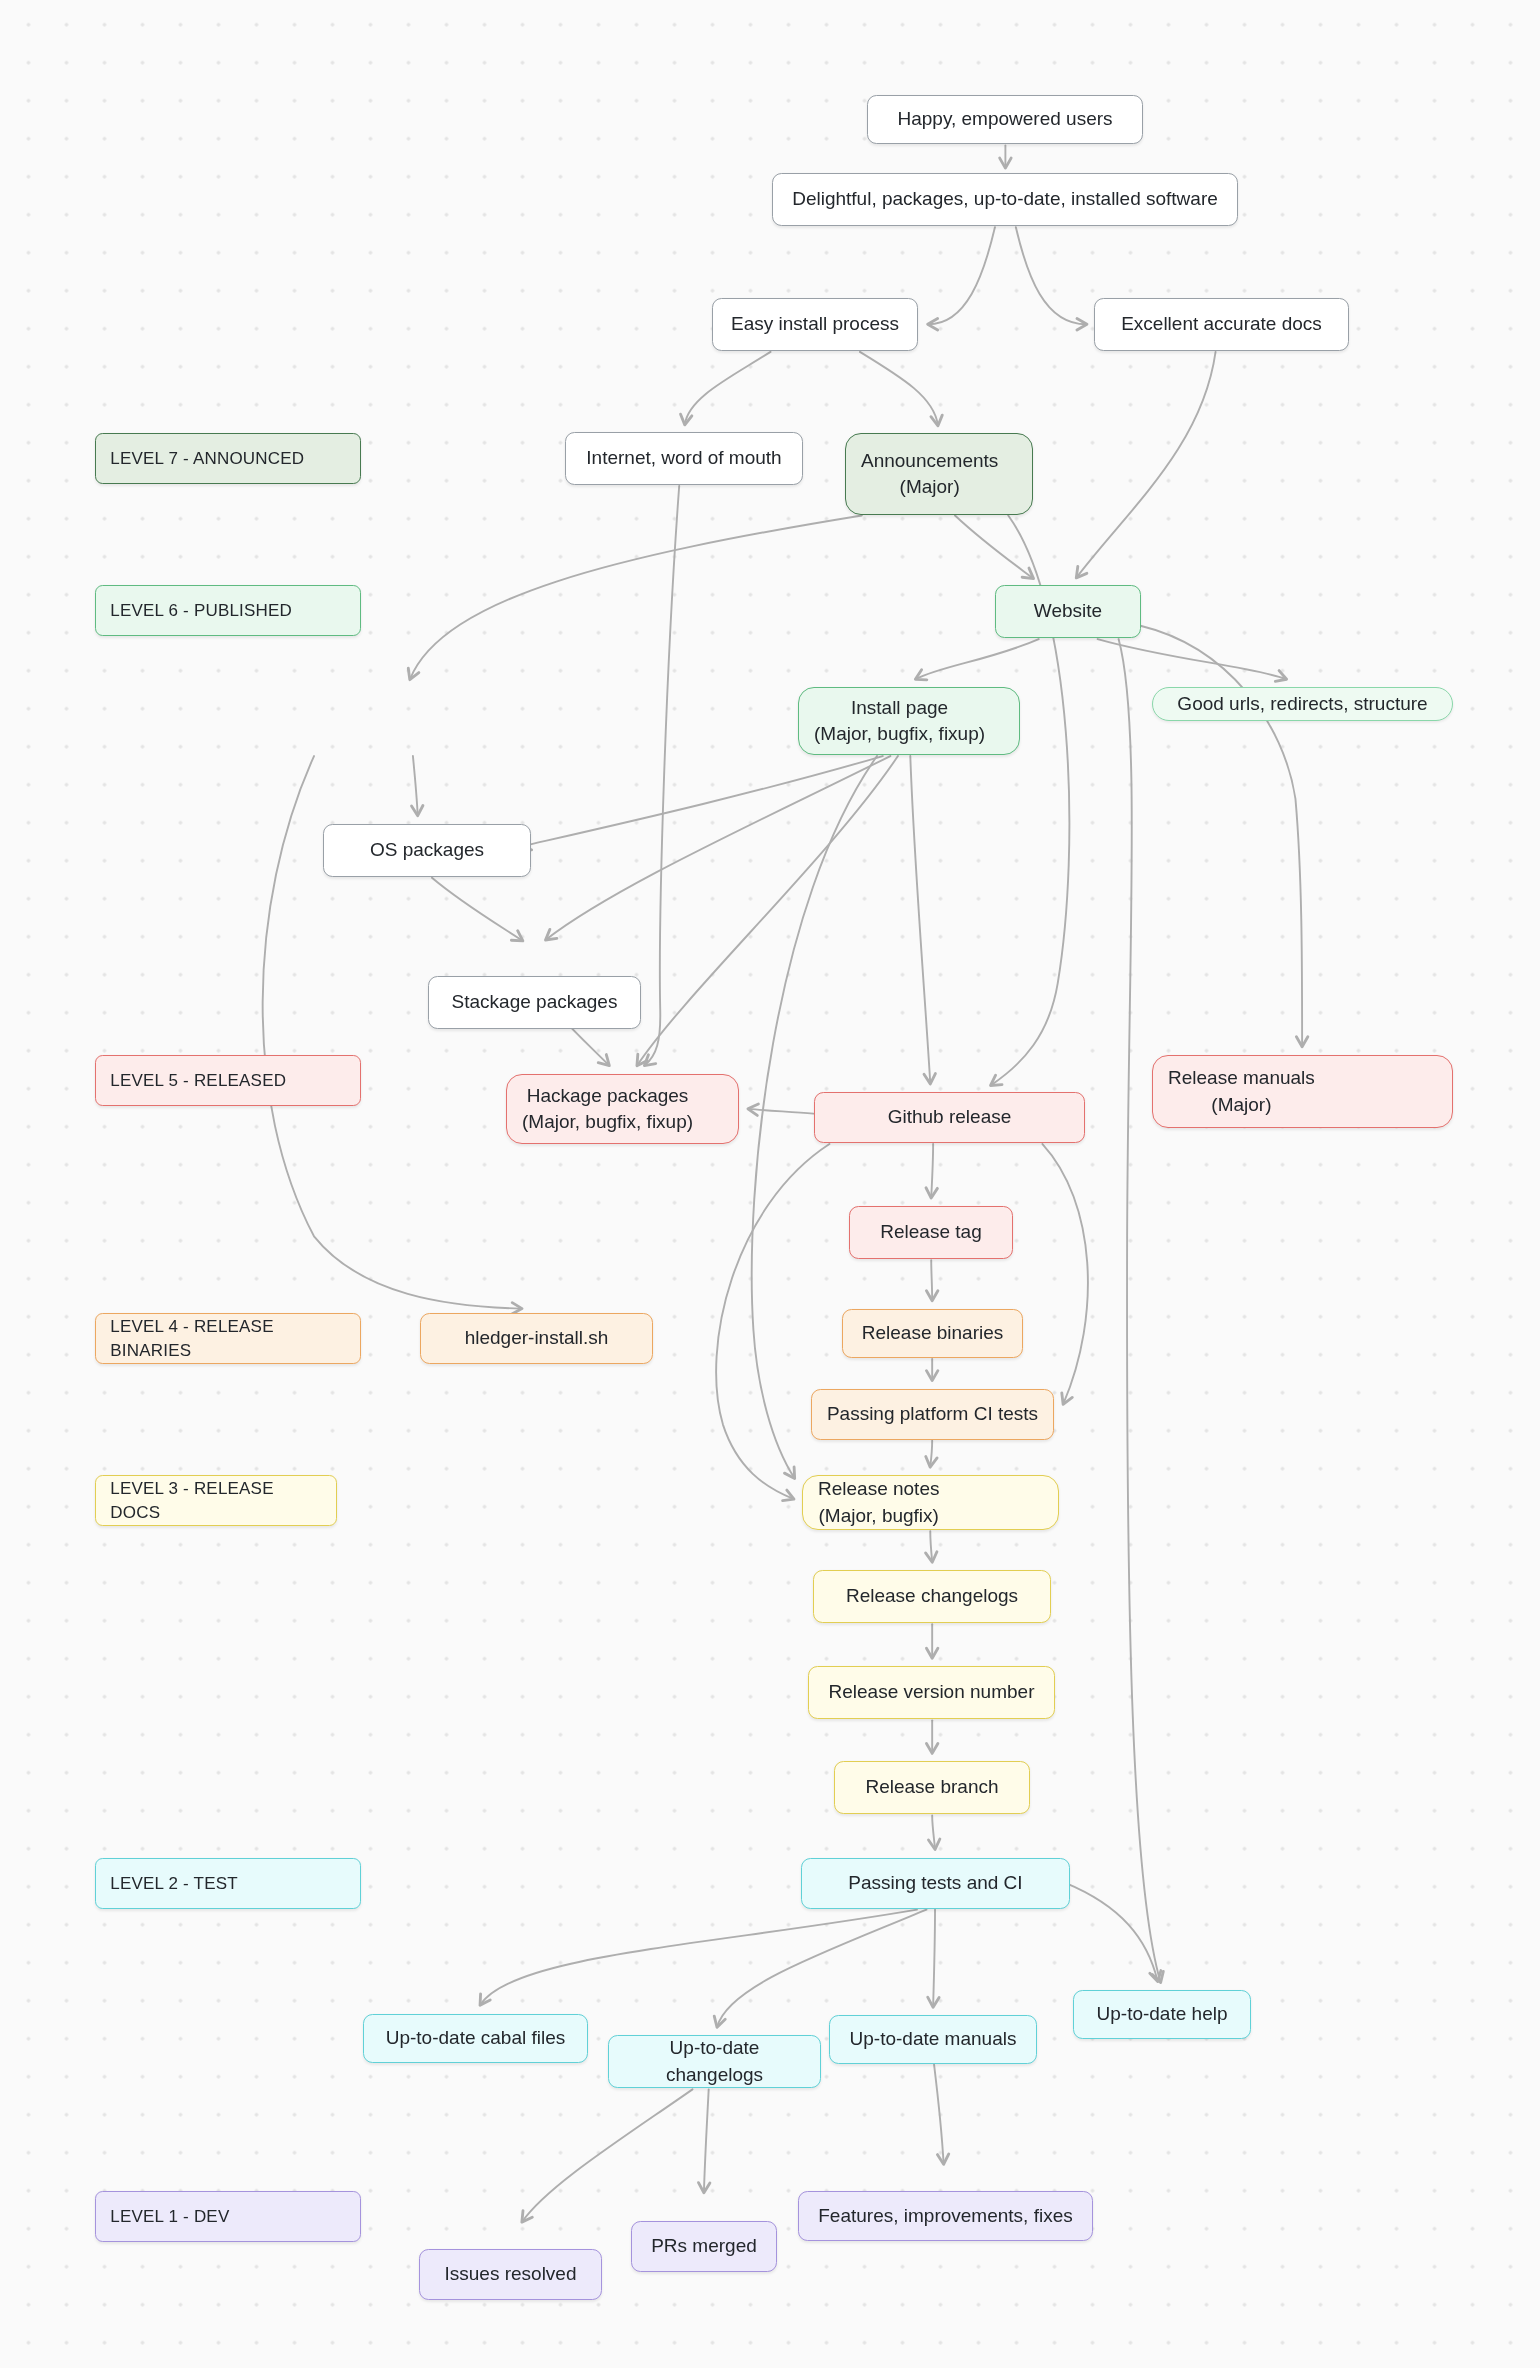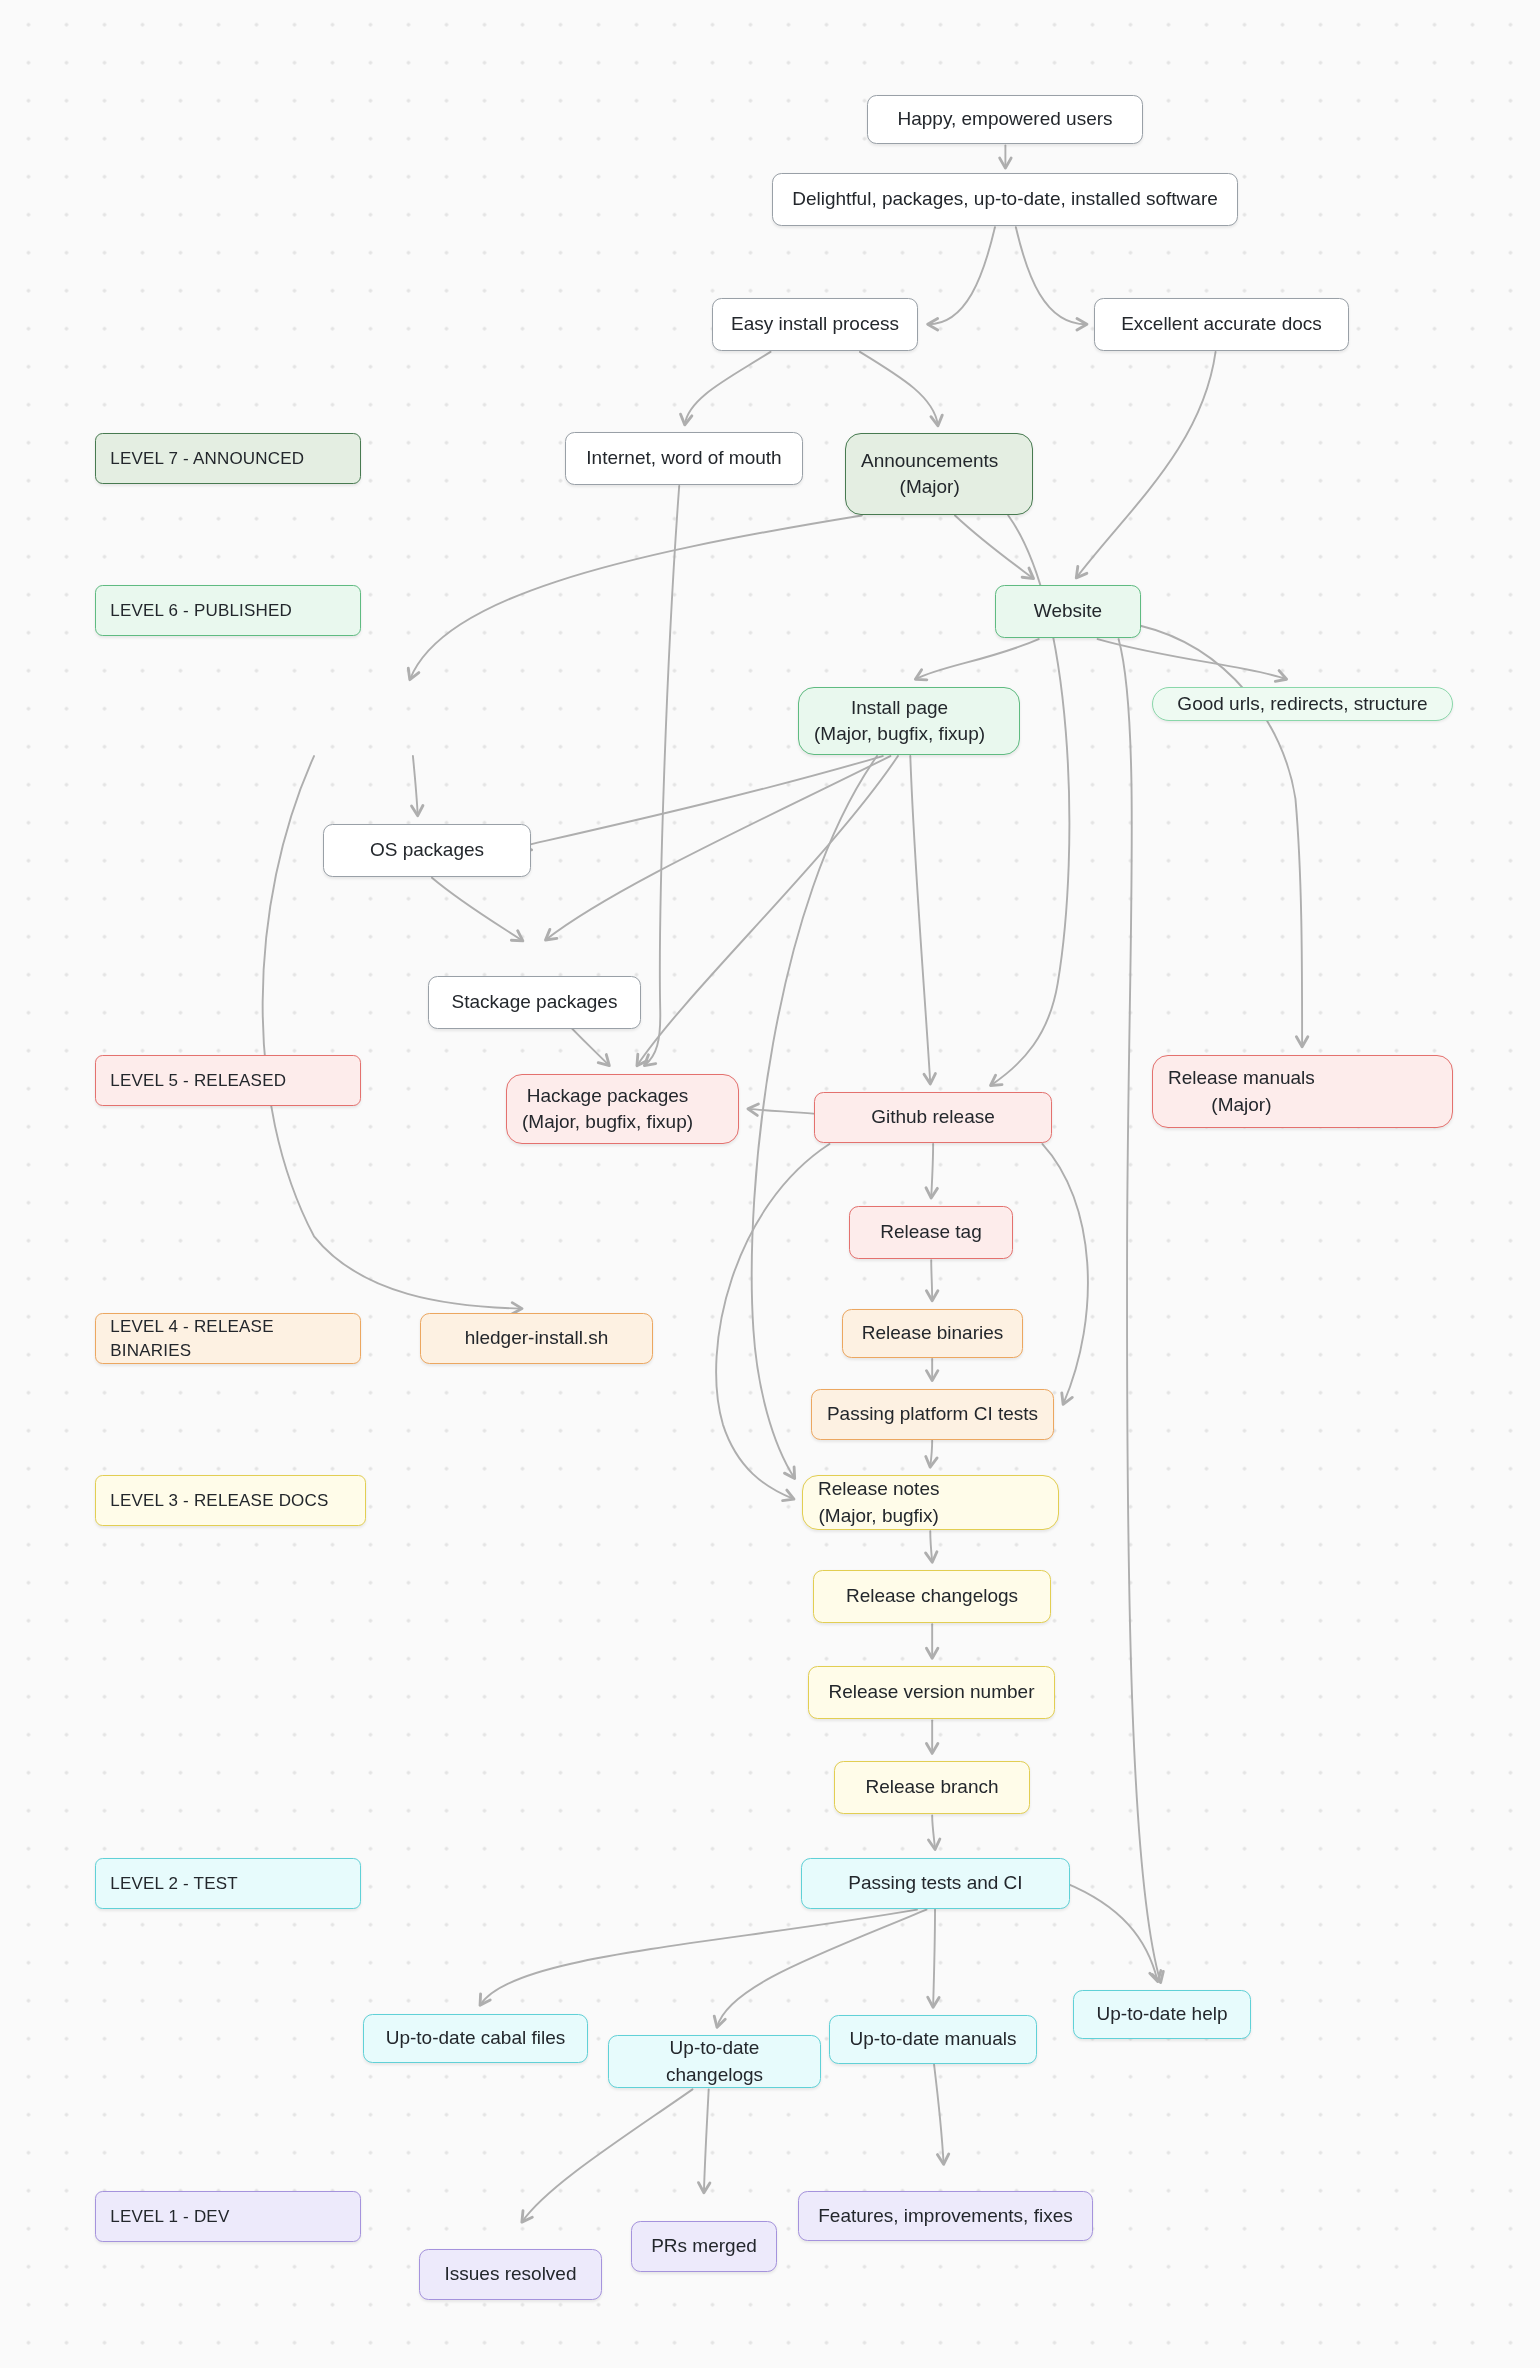--- a/index.html
+++ b/index.html
@@ -83,40 +83,40 @@
     <path marker-end="url(#arrow)" d="M 745 2197 C 743 2236 741 2270 740 2305"></path>
     <path marker-end="url(#arrow)" d="M 982 2171 C 986 2204 990 2238 992 2275"></path>
     <path marker-end="url(#arrow)" d="M 855 1171 C 832 1169 808 1168 787 1166"></path>
     <path marker-end="url(#arrow)" d="M 714 511 C 700 700 692 960 694 1060 C 695 1095 690 1110 678 1120"></path>
   </svg>
 
   <div class="node level g7" style="left:95px;top:433px;width:266px;height:51px">LEVEL 7 - ANNOUNCED</div>
   <div class="node level g6" style="left:95px;top:585px;width:266px;height:51px">LEVEL 6 - PUBLISHED</div>
   <div class="node level red" style="left:95px;top:1055px;width:266px;height:51px">LEVEL 5 - RELEASED</div>
   <div class="node level orange" style="left:95px;top:1313px;width:266px;height:51px">LEVEL 4 - RELEASE BINARIES</div>
-  <div class="node level yellow" style="left:95px;top:1475px;width:271px;height:51px">LEVEL 3 - RELEASE DOCS</div>
+  <div class="node level yellow" style="left:95px;top:1475px;width:242px;height:51px">LEVEL 3 - RELEASE DOCS</div>
   <div class="node level cyan" style="left:95px;top:1858px;width:266px;height:51px">LEVEL 2 - TEST</div>
   <div class="node level purple" style="left:95px;top:2171px;width:266px;height:51px">LEVEL 1 - DEV</div>
 
   <div class="node" style="left:867px;top:95px;width:276px;height:49px">Happy, empowered users</div>
   <div class="node" style="left:772px;top:173px;width:466px;height:53px;padding:1.9px 7.6px">Delightful, packages, up-to-date, installed software</div>
   <div class="node" style="left:712px;top:298px;width:206px;height:53px">Easy install process</div>
   <div class="node" style="left:1094px;top:298px;width:255px;height:53px">Excellent accurate docs</div>
   <div class="node" style="left:565px;top:432px;width:238px;height:53px">Internet, word of mouth</div>
   <div class="node multi g7" style="left:845px;top:433px;width:188px;height:82px">Announcements
 (Major)</div>
   <div class="node g6" style="left:995px;top:585px;width:146px;height:53px">Website</div>
   <div class="node multi g6" style="left:798px;top:687px;width:222px;height:68px">Install page
 (Major, bugfix, fixup)</div>
   <div class="node g6l" style="left:1152px;top:687px;width:301px;height:34px">Good urls, redirects, structure</div>
   <div class="node" style="left:323px;top:824px;width:208px;height:53px">OS packages</div>
   <div class="node" style="left:428px;top:976px;width:213px;height:53px">Stackage packages</div>
   <div class="node multi red" style="left:506px;top:1074px;width:233px;height:70px">Hackage packages
 (Major, bugfix, fixup)</div>
-  <div class="node red" style="left:814px;top:1092px;width:238px;height:51px">Github release</div>
+  <div class="node red" style="left:814px;top:1092px;width:271px;height:51px">Github release</div>
   <div class="node multi red" style="left:1152px;top:1055px;width:301px;height:73px">Release manuals
 (Major)</div>
   <div class="node red" style="left:849px;top:1206px;width:164px;height:53px">Release tag</div>
   <div class="node orange" style="left:420px;top:1313px;width:233px;height:51px">hledger-install.sh</div>
   <div class="node orange" style="left:842px;top:1309px;width:181px;height:49px">Release binaries</div>
   <div class="node orange" style="left:811px;top:1389px;width:243px;height:51px">Passing platform CI tests</div>
   <div class="node multi yellow" style="left:802px;top:1475px;width:257px;height:55px">Release notes
 (Major, bugfix)</div>
   <div class="node yellow" style="left:813px;top:1570px;width:238px;height:53px">Release changelogs</div>
   <div class="node yellow" style="left:808px;top:1666px;width:247px;height:53px">Release version number</div>

